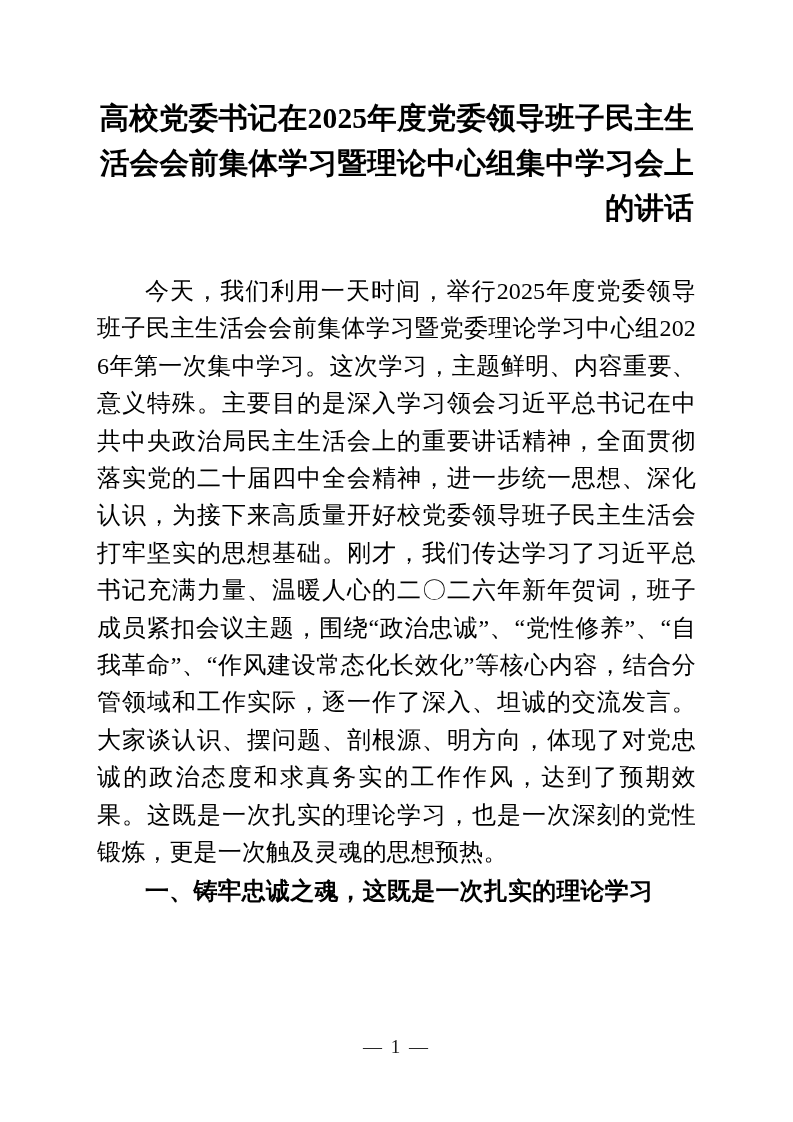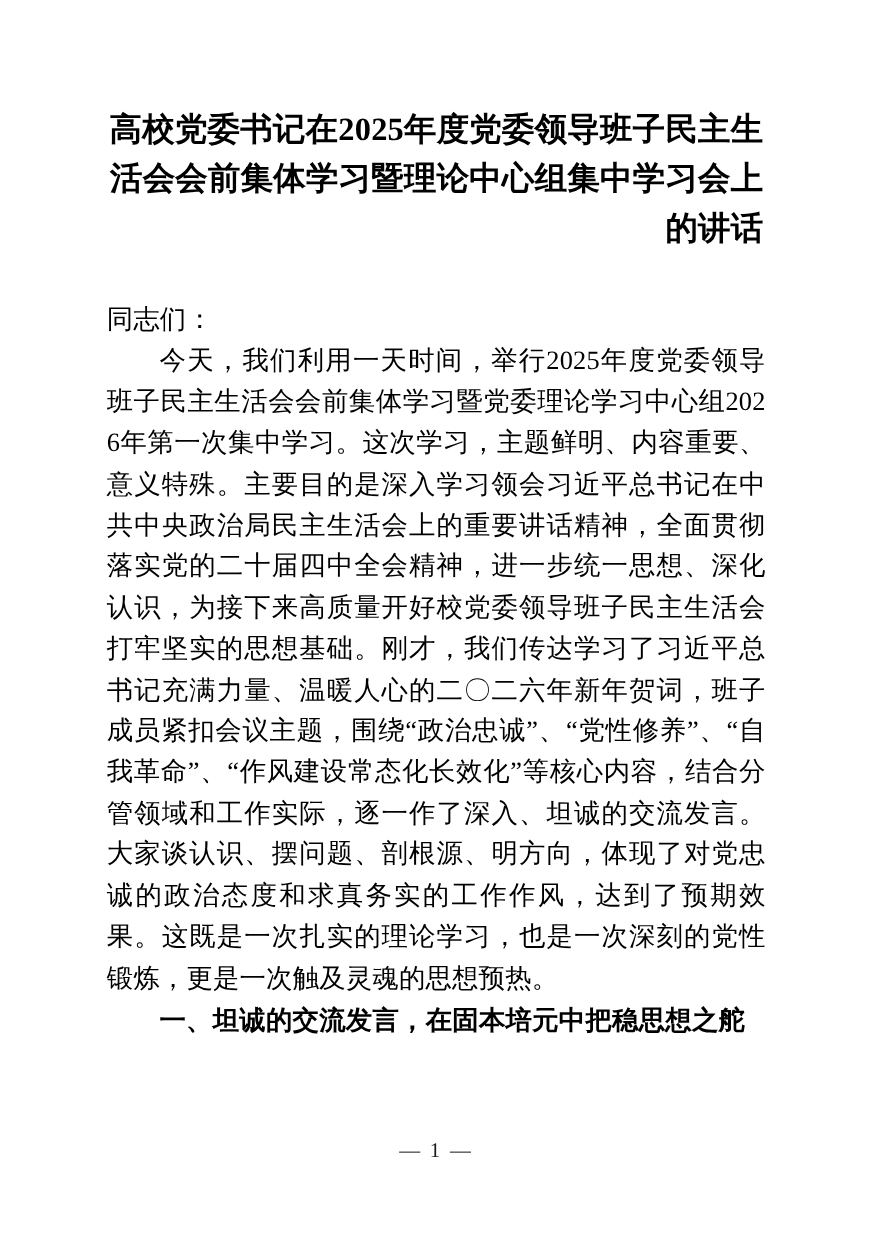--- a/index.html
+++ b/index.html
@@ -96,25 +96,24 @@
 <body>
 
 <div class="page">
 
   <div class="doc-body">
 
     <h1 class="doc-title">高校党委书记在2025年度党委领导班子民主生活会会前集体学习暨理论中心组集中学习会上的讲话</h1>
 
     <div class="title-spacer"></div>
 
-    <p class="para">同志们：</p>
 
     <p class="para indent">今天，我们利用一天时间，举行2025年度党委领导班子民主生活会会前集体学习暨党委理论学习中心组2026年第一次集中学习。这次学习，主题鲜明、内容重要、意义特殊。主要目的是深入学习领会习近平总书记在中共中央政治局民主生活会上的重要讲话精神，全面贯彻落实党的二十届四中全会精神，进一步统一思想、深化认识，为接下来高质量开好校党委领导班子民主生活会打牢坚实的思想基础。刚才，我们传达学习了习近平总书记充满力量、温暖人心的二〇二六年新年贺词，班子成员紧扣会议主题，围绕“政治忠诚”、“党性修养”、“自我革命”、“作风建设常态化长效化”等核心内容，结合分管领域和工作实际，逐一作了深入、坦诚的交流发言。大家谈认识、摆问题、剖根源、明方向，体现了对党忠诚的政治态度和求真务实的工作作风，达到了预期效果。这既是一次扎实的理论学习，也是一次深刻的党性锻炼，更是一次触及灵魂的思想预热。</p>
 
 
-    <p class="heading">一、坦诚的交流发言，在固本培元中把稳思想之舵</p>
+    <p class="heading">一、铸牢忠诚之魂，这既是一次扎实的理论学习</p>
 
 
   </div>
 
   <div class="footer">— 1 —</div>
 
 </div>
 
 </body></html>

